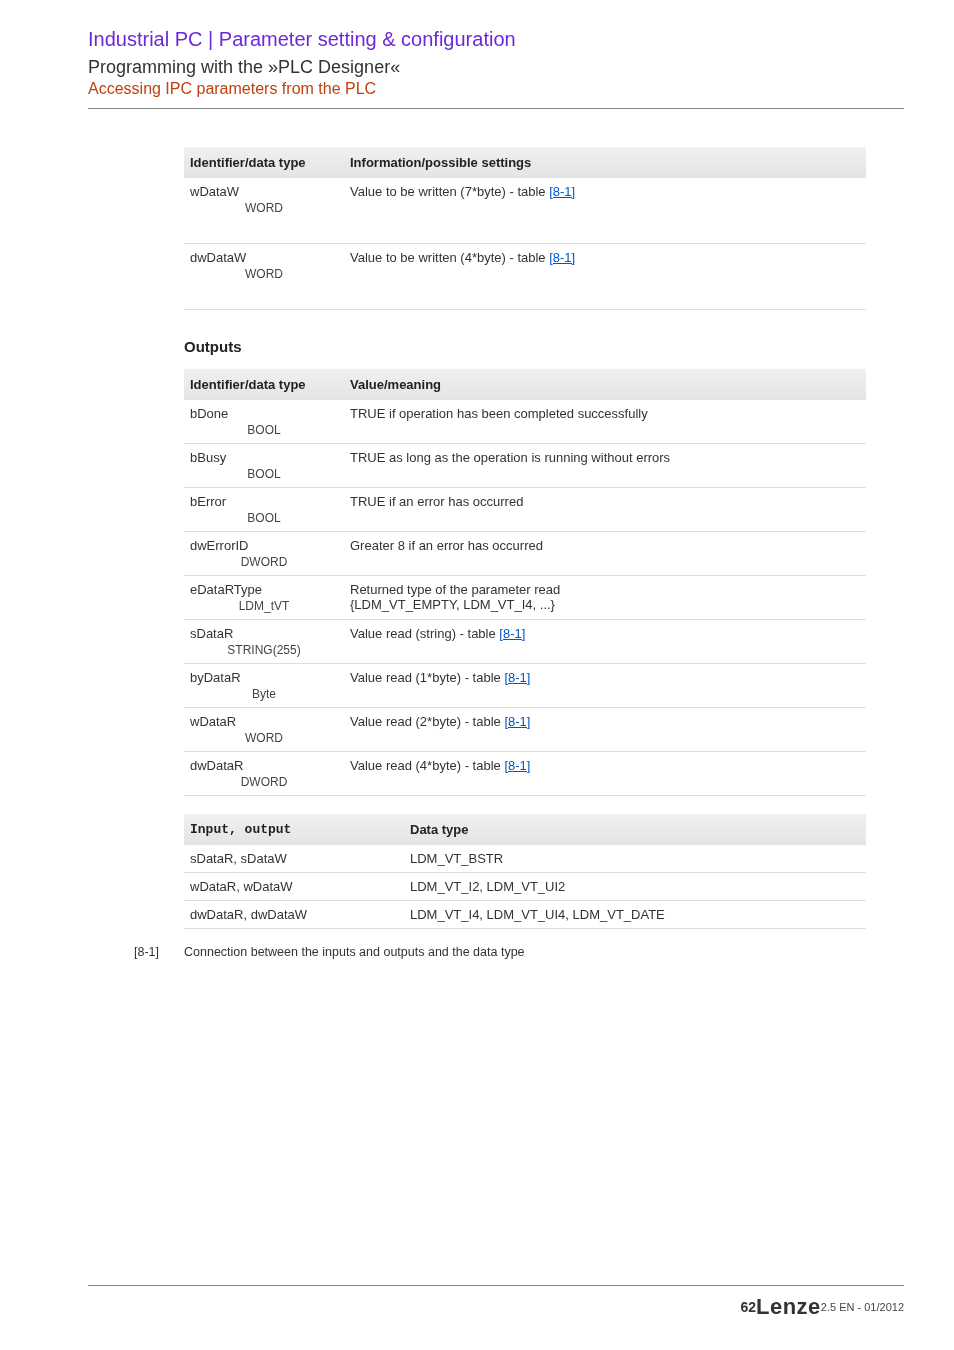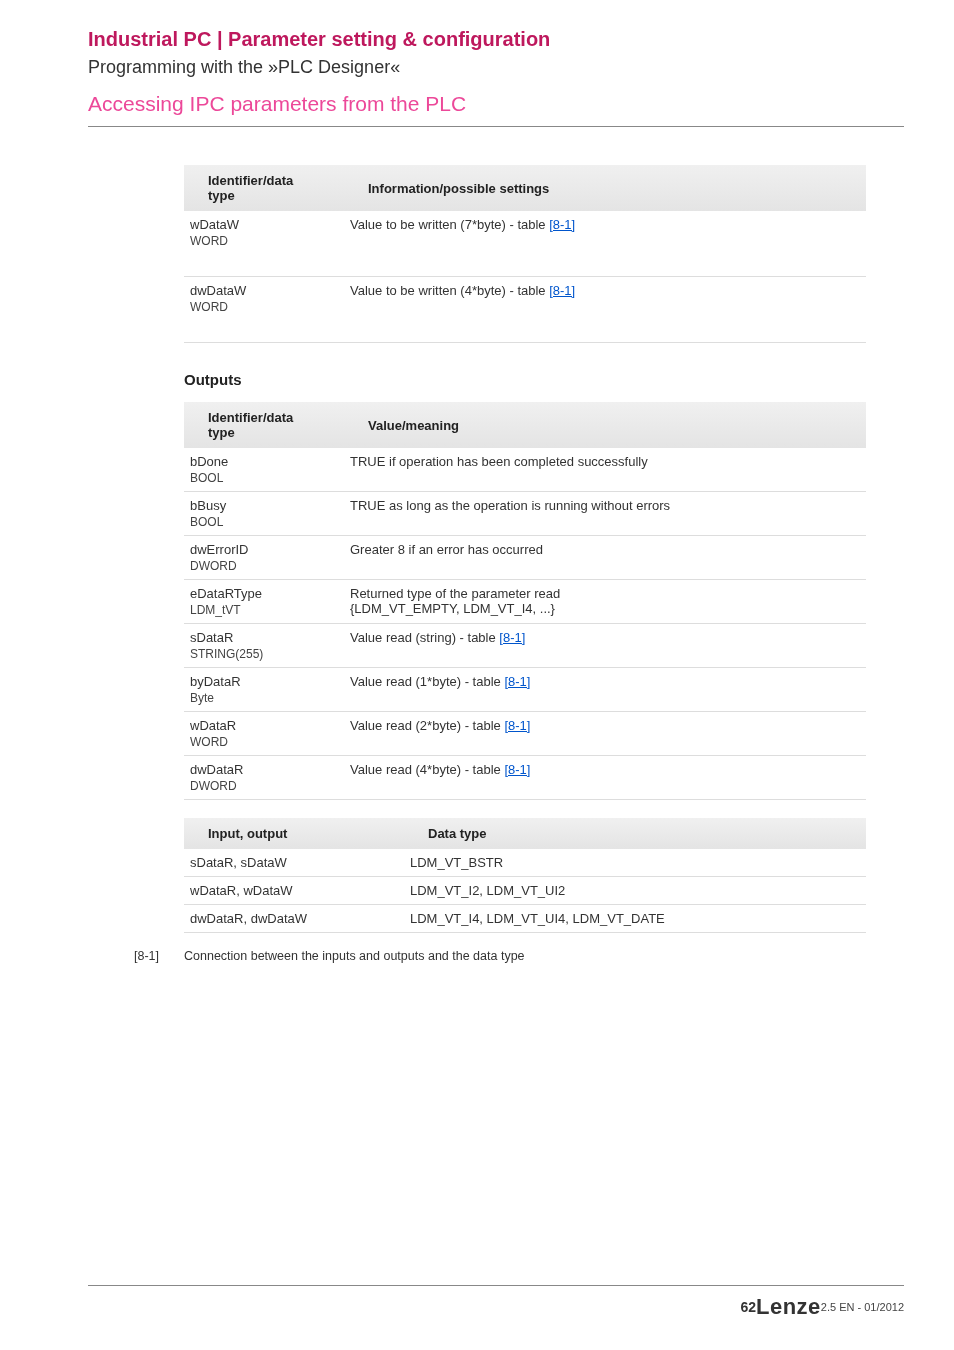--- a/index.html
+++ b/index.html
@@ -9,50 +9,50 @@
     font-family: Arial, Helvetica, sans-serif;
     color: #333;
     position: relative;
     background: #fff;
   }
   .header {
     padding: 28px 50px 0 88px;
   }
   .header .title {
     font-size: 20px;
-    font-weight: bold;
-    color: #be185d;
+    font-weight: normal;
+    color: #6d28d9;
   }
   .header .sub1 {
     font-size: 18px;
     color: #333;
     margin-top: 6px;
   }
   .header .sub2 {
-    font-size: 21px;
-    color: #ec4899;
-    margin-top: 14px;
+    font-size: 16px;
+    color: #c2410c;
+    margin-top: 2px;
   }
   .header-rule {
     margin: 10px 50px 0 88px;
     border: none;
     border-top: 1px solid #888;
   }
   .content {
     margin: 38px 88px 0 184px;
   }
   table {
     width: 100%;
     border-collapse: collapse;
     font-size: 13px;
   }
   thead th {
     text-align: left;
     font-weight: bold;
-    padding: 8px 24px;
+    padding: 8px 6px;
     font-size: 13px;
     color: #222;
   }
   thead tr {
     background: linear-gradient(to bottom, #f0f0f0, #e4e4e4);
   }
   tbody td {
     padding: 6px 6px;
     vertical-align: top;
     font-size: 13px;
@@ -60,21 +60,21 @@
   }
   tbody tr {
     border-bottom: 1px solid #ddd;
   }
   .ident-cell {
     width: 160px;
   }
   .ident-name { display: block; }
   .ident-type {
     display: block;
-    text-align: left;
+    text-align: center;
     font-size: 12px;
     color: #444;
     padding-top: 2px;
   }
   .link { color: #0055cc; text-decoration: underline; }
   .section-h {
     font-weight: bold;
     font-size: 15px;
     margin: 28px 0 14px 0;
     color: #222;
@@ -104,21 +104,21 @@
   .footer-row {
     display: flex;
     align-items: center;
     justify-content: flex-end;
     font-size: 12px;
   }
   .page-num { font-weight: bold; font-size: 14px; }
   .brand { font-weight: 900; font-size: 22px; letter-spacing: 0.5px; }
   .doc-ver { font-size: 11px; color: #444; }
   .tall-row td { padding-bottom: 28px; margin-left: 29px; }
-  .io-col1 { width: 220px; }
+  .io-col1 { width: 220px; font-family: Liberation Mono, monospace; }
 </style>
 </head>
 <body>
 
 <div class="header">
   <div class="title">Industrial PC | Parameter setting &amp; configuration</div>
   <div class="sub1">Programming with the »PLC Designer«</div>
   <div class="sub2">Accessing IPC parameters from the PLC</div>
 </div>
 <hr class="header-rule">
@@ -170,20 +170,27 @@
             <span class="ident-type">BOOL</span>
           </td>
         <td>TRUE if operation has been completed successfully</td>
       </tr>
       <tr>
         <td class="ident-cell">
             <span class="ident-name">bBusy</span>
             <span class="ident-type">BOOL</span>
           </td>
         <td>TRUE as long as the operation is running without errors</td>
+      </tr>
+      <tr>
+        <td class="ident-cell">
+            <span class="ident-name">bError</span>
+            <span class="ident-type">BOOL</span>
+          </td>
+        <td>TRUE if an error has occurred</td>
       </tr>
       <tr>
         <td class="ident-cell">
             <span class="ident-name">dwErrorID</span>
             <span class="ident-type">DWORD</span>
           </td>
         <td>Greater 8 if an error has occurred</td>
       </tr>
       <tr>
         <td class="ident-cell">

